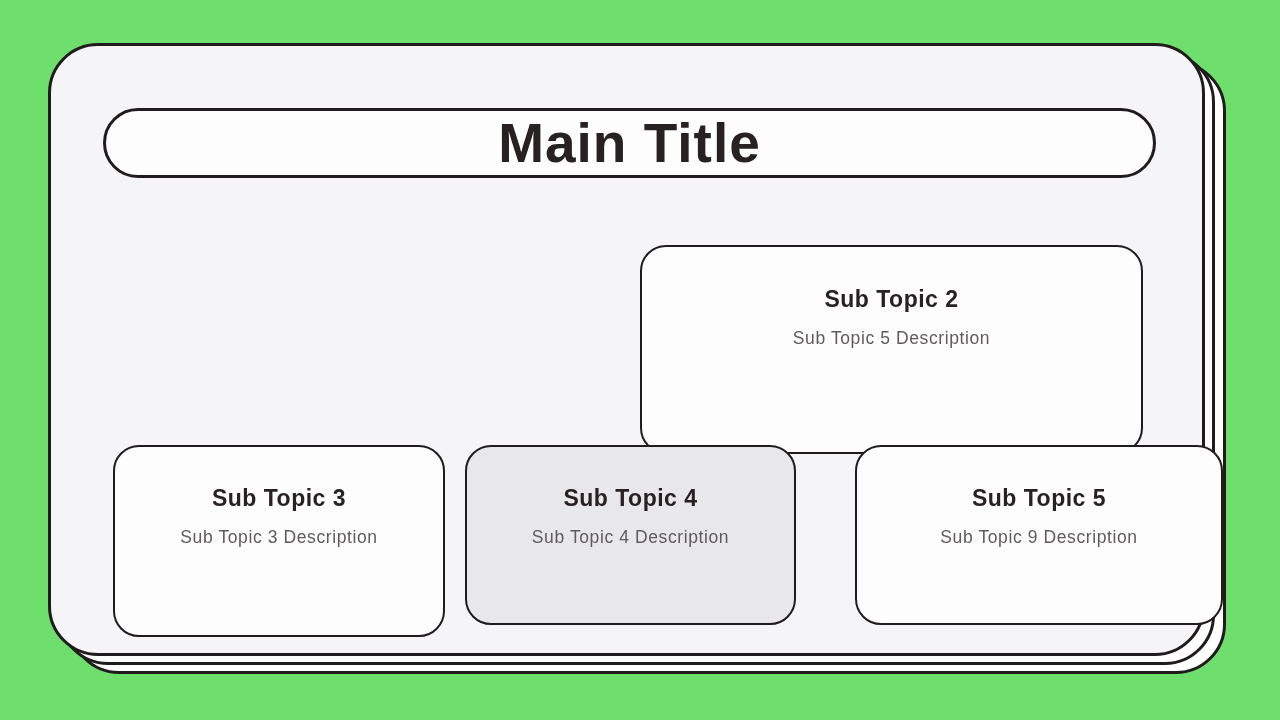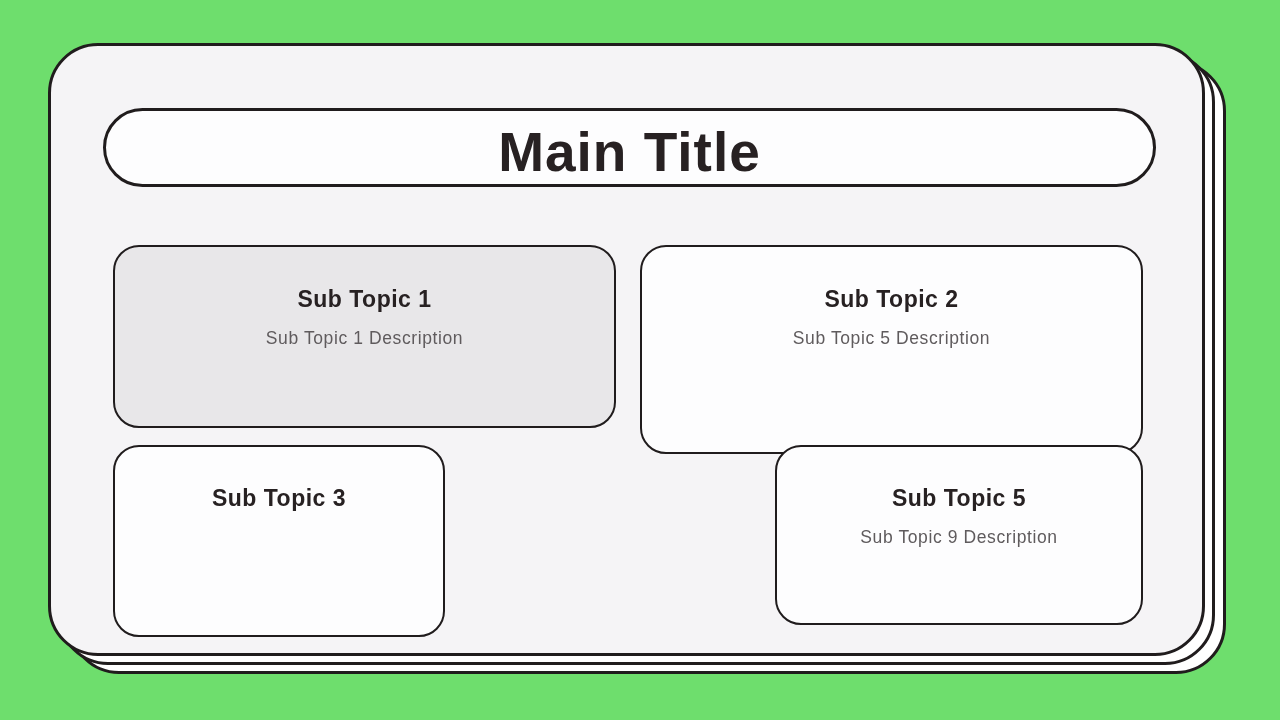--- a/index.html
+++ b/index.html
@@ -37,21 +37,21 @@
     left:48px;top:43px;
     width:1157px;height:613px;
     background:var(--card-bg);
     border:3px solid var(--border);
     border-radius:50px;
   }
 
   .title-pill{
     position:absolute;
     left:52px;top:62px;
-    width:1053px;height:79px;
+    width:1053px;height:70px;
     background:var(--white-box-bg);
     border:3px solid var(--border);
     border-radius:999px;
     display:flex;align-items:flex-end;justify-content:center;
   }
   .main-title{
     font-size:55px;
     font-weight:800;
     letter-spacing:1px;
     color:var(--title-text);
@@ -65,21 +65,21 @@
     display:flex;flex-direction:column;align-items:center;
     text-align:center;
   }
   .topic-box.gray{background:var(--gray-box-bg);}
   .topic-box.white{background:var(--white-box-bg);}
 
   .topic-1{left:62px;top:199px;width:503px;height:183px;padding-top:39px;}
   .topic-2{left:589px;top:199px;width:503px;height:209px;padding-top:39px;}
   .topic-3{left:62px;top:399px;width:332px;height:192px;padding-top:38px;}
   .topic-4{left:414px;top:399px;width:331px;height:180px;padding-top:38px;}
-  .topic-5{left:724px;top:399px;width:368px;height:180px;padding-top:38px;}
+  .topic-5{left:804px;top:399px;width:368px;height:180px;padding-top:38px;}
 
   .topic-title{
     font-size:23px;
     font-weight:700;
     letter-spacing:0.5px;
     color:var(--title-text);
     margin-bottom:15px;
   }
   .topic-desc{
     font-size:17.5px;
@@ -94,34 +94,35 @@
 
   <div class="stack-layer layer-3"></div>
   <div class="stack-layer layer-2"></div>
 
   <div class="main-card">
 
     <div class="title-pill">
       <div class="main-title">Main Title</div>
     </div>
 
-    <div class="topic-box topic-1 gray">
-      <div class="topic-title">Sub Topic 1</div>
-      <div class="topic-desc">Sub Topic 1 Description</div>
-    </div>
 
     <div class="topic-box topic-2 white">
       <div class="topic-title">Sub Topic 2</div>
       <div class="topic-desc">Sub Topic 5 Description</div>
     </div>
 
     <div class="topic-box topic-3 white">
       <div class="topic-title">Sub Topic 3</div>
+      <div class="topic-desc">Sub Topic 3 Description</div>
     </div>
 
+    <div class="topic-box topic-4 gray">
+      <div class="topic-title">Sub Topic 4</div>
+      <div class="topic-desc">Sub Topic 4 Description</div>
+    </div>
 
     <div class="topic-box topic-5 white">
       <div class="topic-title">Sub Topic 5</div>
       <div class="topic-desc">Sub Topic 9 Description</div>
     </div>
 
   </div>
 </div>
 
 </body></html>

